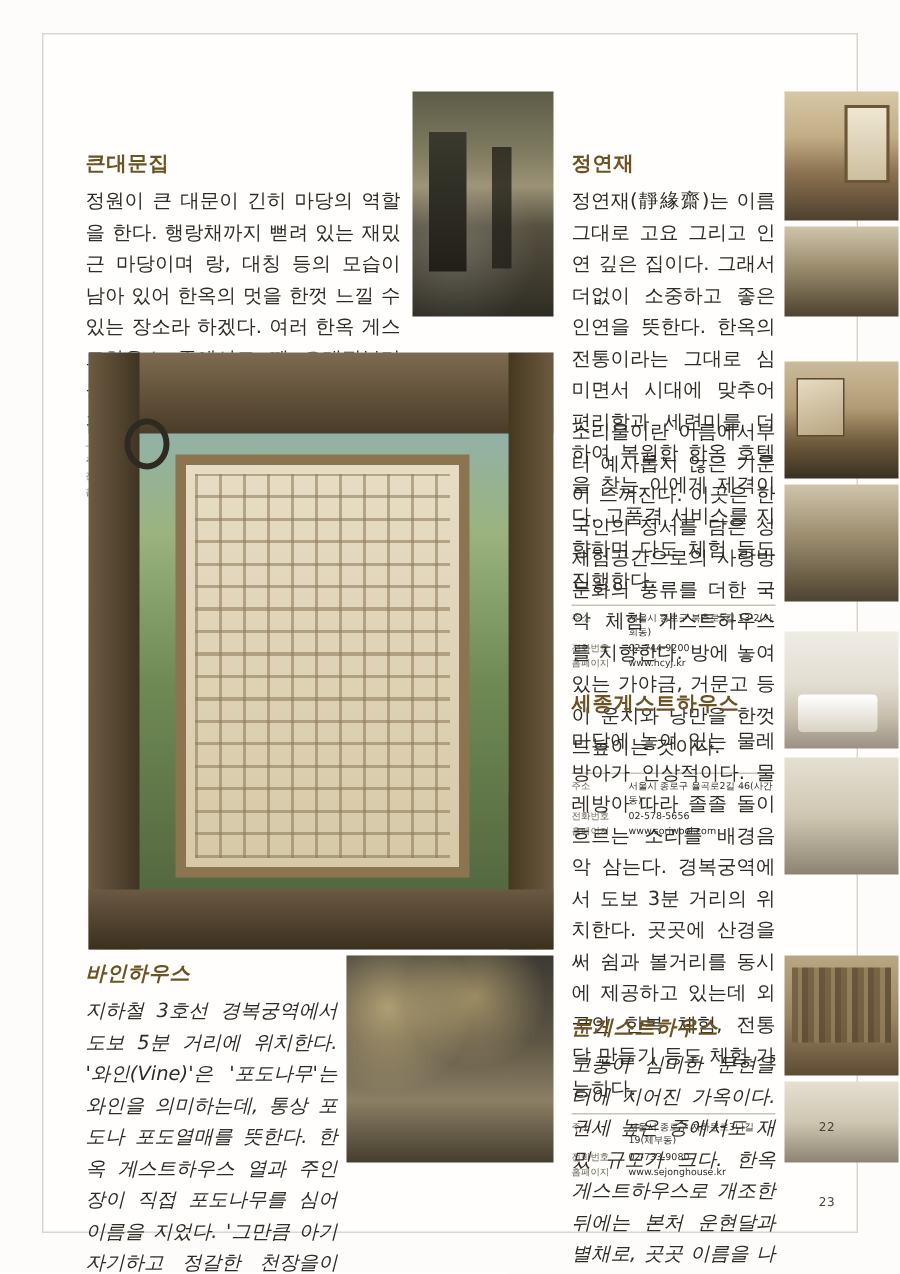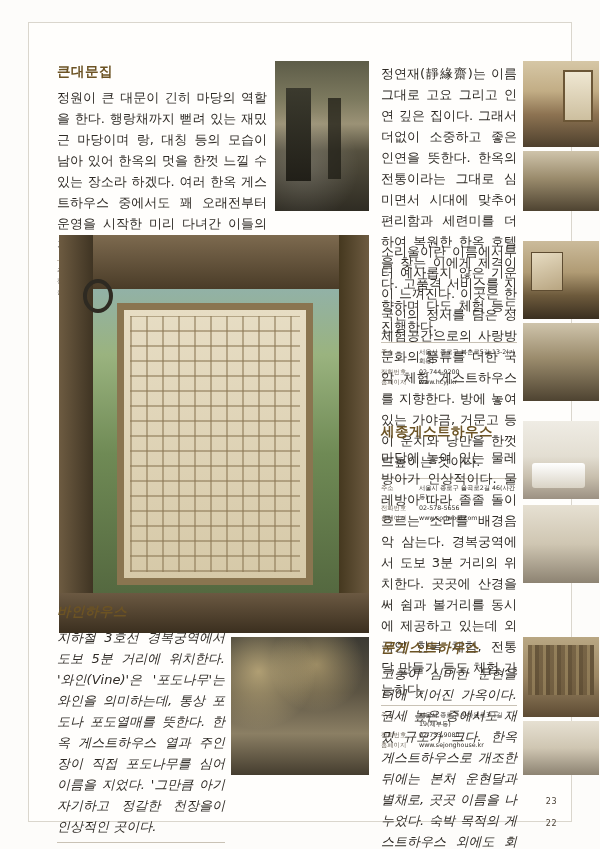--- a/index.html
+++ b/index.html
@@ -18,21 +18,21 @@
   .page-inner{
     position:absolute;
     left:28px; top:22px;
     width:544px; height:800px;
     background:#fffefc;
     border:1px solid #dad6cd;
     box-sizing:border-box;
   }
 
   
-  .entry{ position:absolute; box-sizing:border-box; }
+  .entry{ position:absolute; box-sizing:border-box;margin-top:37px; }
   .entry h2{
     margin:0 0 6px 0;
     font-size:13.5px;
     font-weight:bold;
     color:#6c5324;
     letter-spacing:.5px;
     font-family:"DejaVu Sans", sans-serif;
   }
   .entry .body{
     font-size:13px;
@@ -188,20 +188,21 @@
         <tr>
           <td class="k">홈페이지</td>
           <td>www.kundaemunjip.com</td>
         </tr>
       </tbody>
         </table>
     </div>
     <div class="photo ph-1" style="left:246px; top:38px; width:94px; height:150px;"></div>
 
     <div class="entry" style="left:352px; top:40px; width:136px;">
+      <h2>정연재</h2>
       <p class="body">정연재(靜緣齋)는 이름 그대로 고요 그리고 인연 깊은 집이다. 그래서 더없이 소중하고 좋은 인연을 뜻한다. 한옥의 전통이라는 그대로 심미면서 시대에 맞추어 편리함과 세련미를 더하여 복원한 한옥 호텔을 찾는 이에게 제격이다. 고품격 서비스를 지향하며 다도 체험 등도 진행한다.</p>
       <div class="rule"></div>
       <table class="meta">
         <tbody>
             <tr>
           <td class="k">주소</td>
           <td>서울시 종로구 북촌로5길 13-2(가회동)</td>
         </tr>
         <tr>
           <td class="k">전화번호</td>
@@ -316,17 +317,17 @@
         <tr>
           <td class="k">홈페이지</td>
           <td>www.moonguesthouse.com</td>
         </tr>
       </tbody>
         </table>
     </div>
     <div class="photo ph-6" style="left:494px; top:614px; width:76px; height:80px;"></div>
     <div class="photo ph-7" style="left:494px; top:698px; width:76px; height:54px;"></div>
 
-    <div class="pageno" style="top:796px;">22</div>
+    <div class="pageno" style="top:724px;">22</div>
     <div class="pageno" style="top:774px;">23</div>
 
   </div>
 </div>
 
 </body></html>

